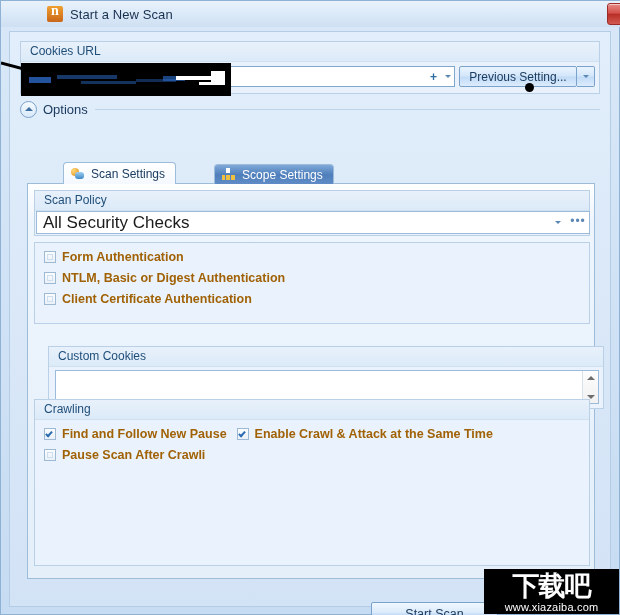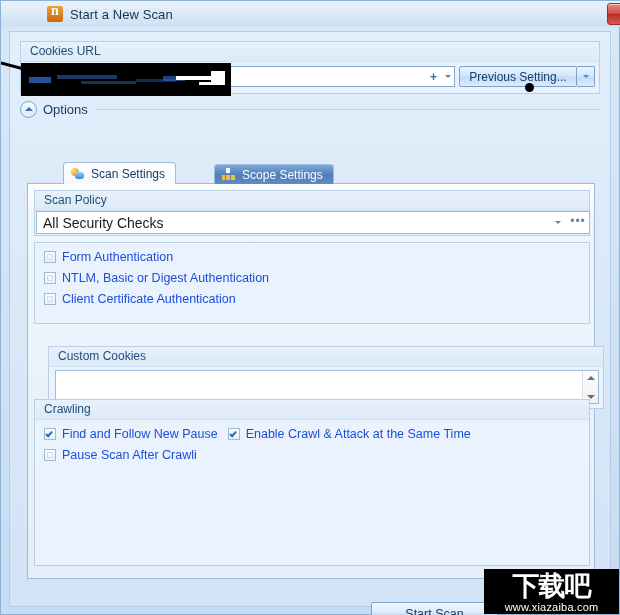--- a/index.html
+++ b/index.html
@@ -268,21 +268,21 @@
   #scan-policy-group { left: 6px; top: 6px; width: 556px; height: 46px; }
   #scan-policy-field {
     position:absolute; left: 1px; top: 20px;
     width: 554px; height: 23px;
     box-sizing:border-box;
     border: 1px solid #9cbada;
     background:#fff;
     display:flex; align-items:center;
   }
   #scan-policy-value {
-    flex:1 1 auto; font-size: 14px; color:#1a1a1a; padding-left:6px;
+    flex:1 1 auto; font-size: 17px; color:#1a1a1a; padding-left:6px;
   }
   #policy-caret { width:18px; display:flex; align-items:center; justify-content:center; cursor:pointer;}
   #policy-ellipsis {
     width: 22px; text-align:center; font-size: 12px; color:#5b87b5;
     letter-spacing:1px; cursor:pointer; line-height: 8px; padding-bottom:4px;
   }
 
   
   #auth-group { left: 6px; top: 58px; width: 556px; height: 82px; }
   .checkrow { display:flex; align-items:center; height: 21px; padding-left: 9px; }
@@ -297,21 +297,21 @@
     content:""; position:absolute; left:2px; top:2px;
     width:6px; height:6px; border:1px solid #cddeee;
     box-sizing:border-box;
   }
   .cbox.checked::after{
     content:""; position:absolute; left:2px; top:1px;
     width:4px; height:7px; box-sizing:border-box;
     border:solid #2b6cb0; border-width: 0 2px 2px 0;
     transform: rotate(42deg);
   }
-  .clabel { font-size:12.5px; color:#1d4ed8; white-space:nowrap; }
+  .clabel { font-size:12.5px; color:#a16207; white-space:nowrap;font-weight:bold; }
 
   
   #cookies-group { left: 20px; top: 146px; width: 556px; height: 63px; margin-top: 16px; }
   #cookies-box {
     position:absolute; left: 6px; top: 23px;
     width: 544px; height: 34px;
     box-sizing:border-box;
     border: 1px solid #9cbada;
     background:#fff;
     display:flex;

